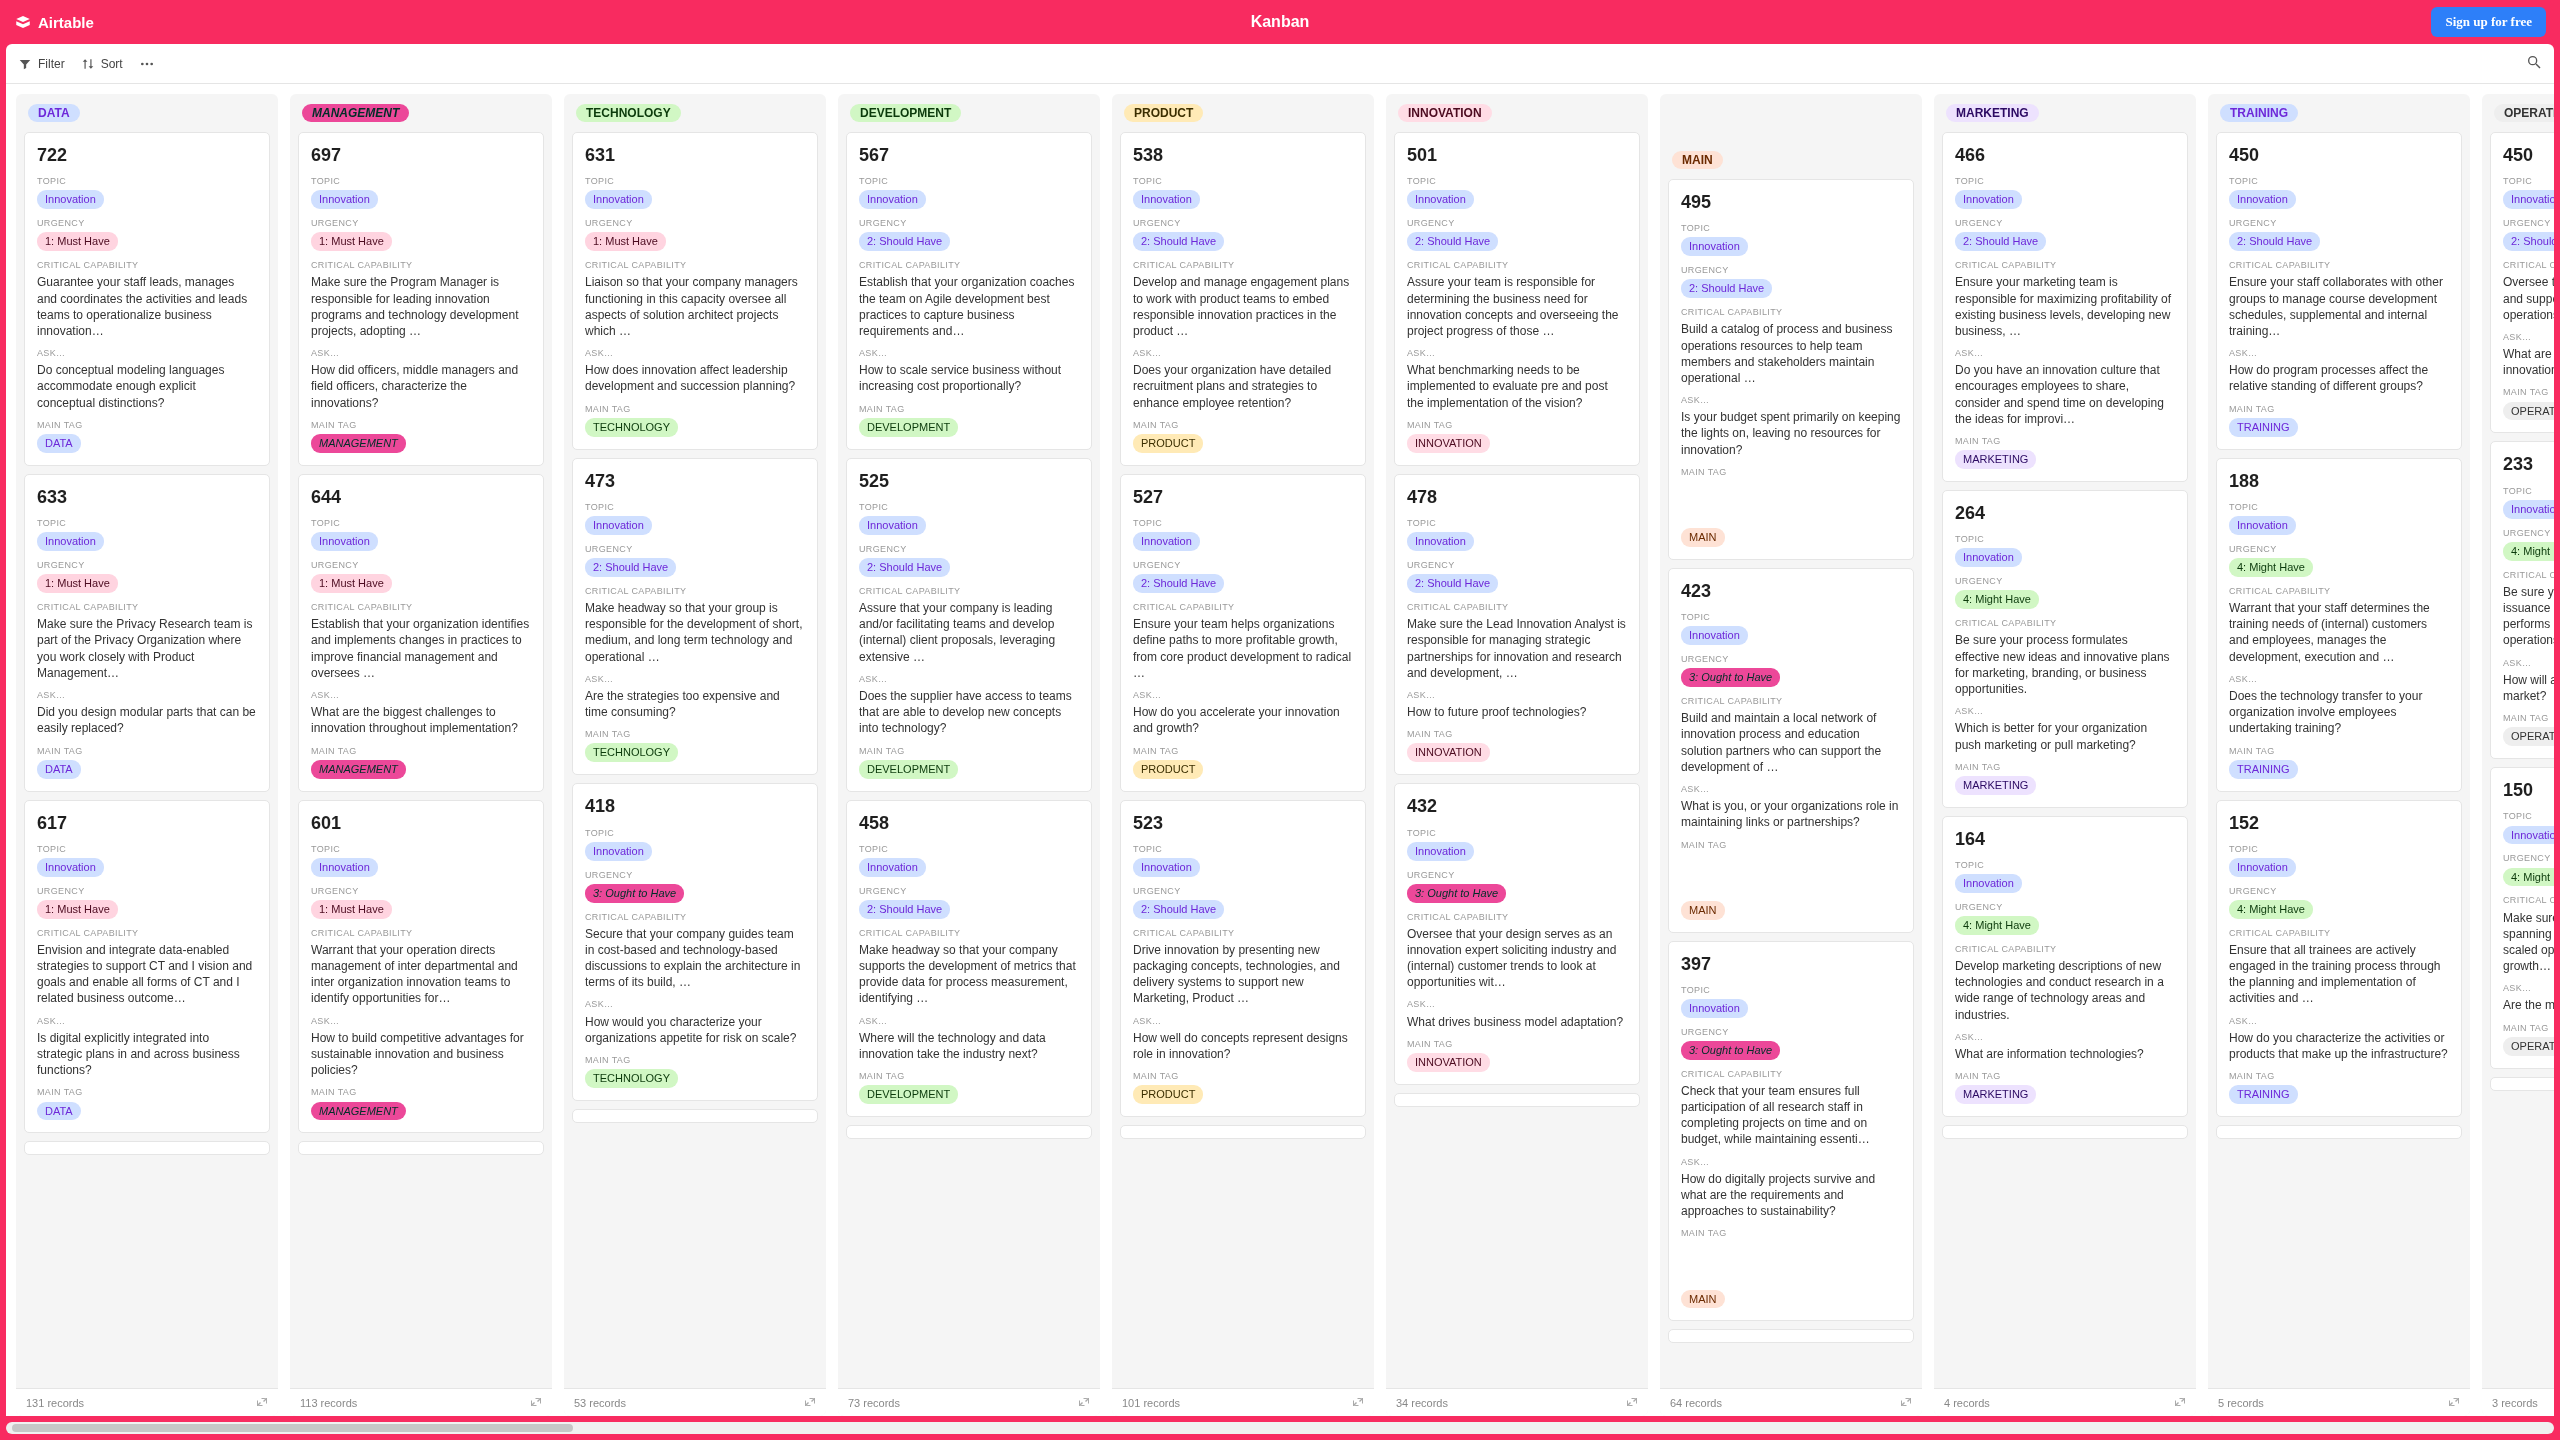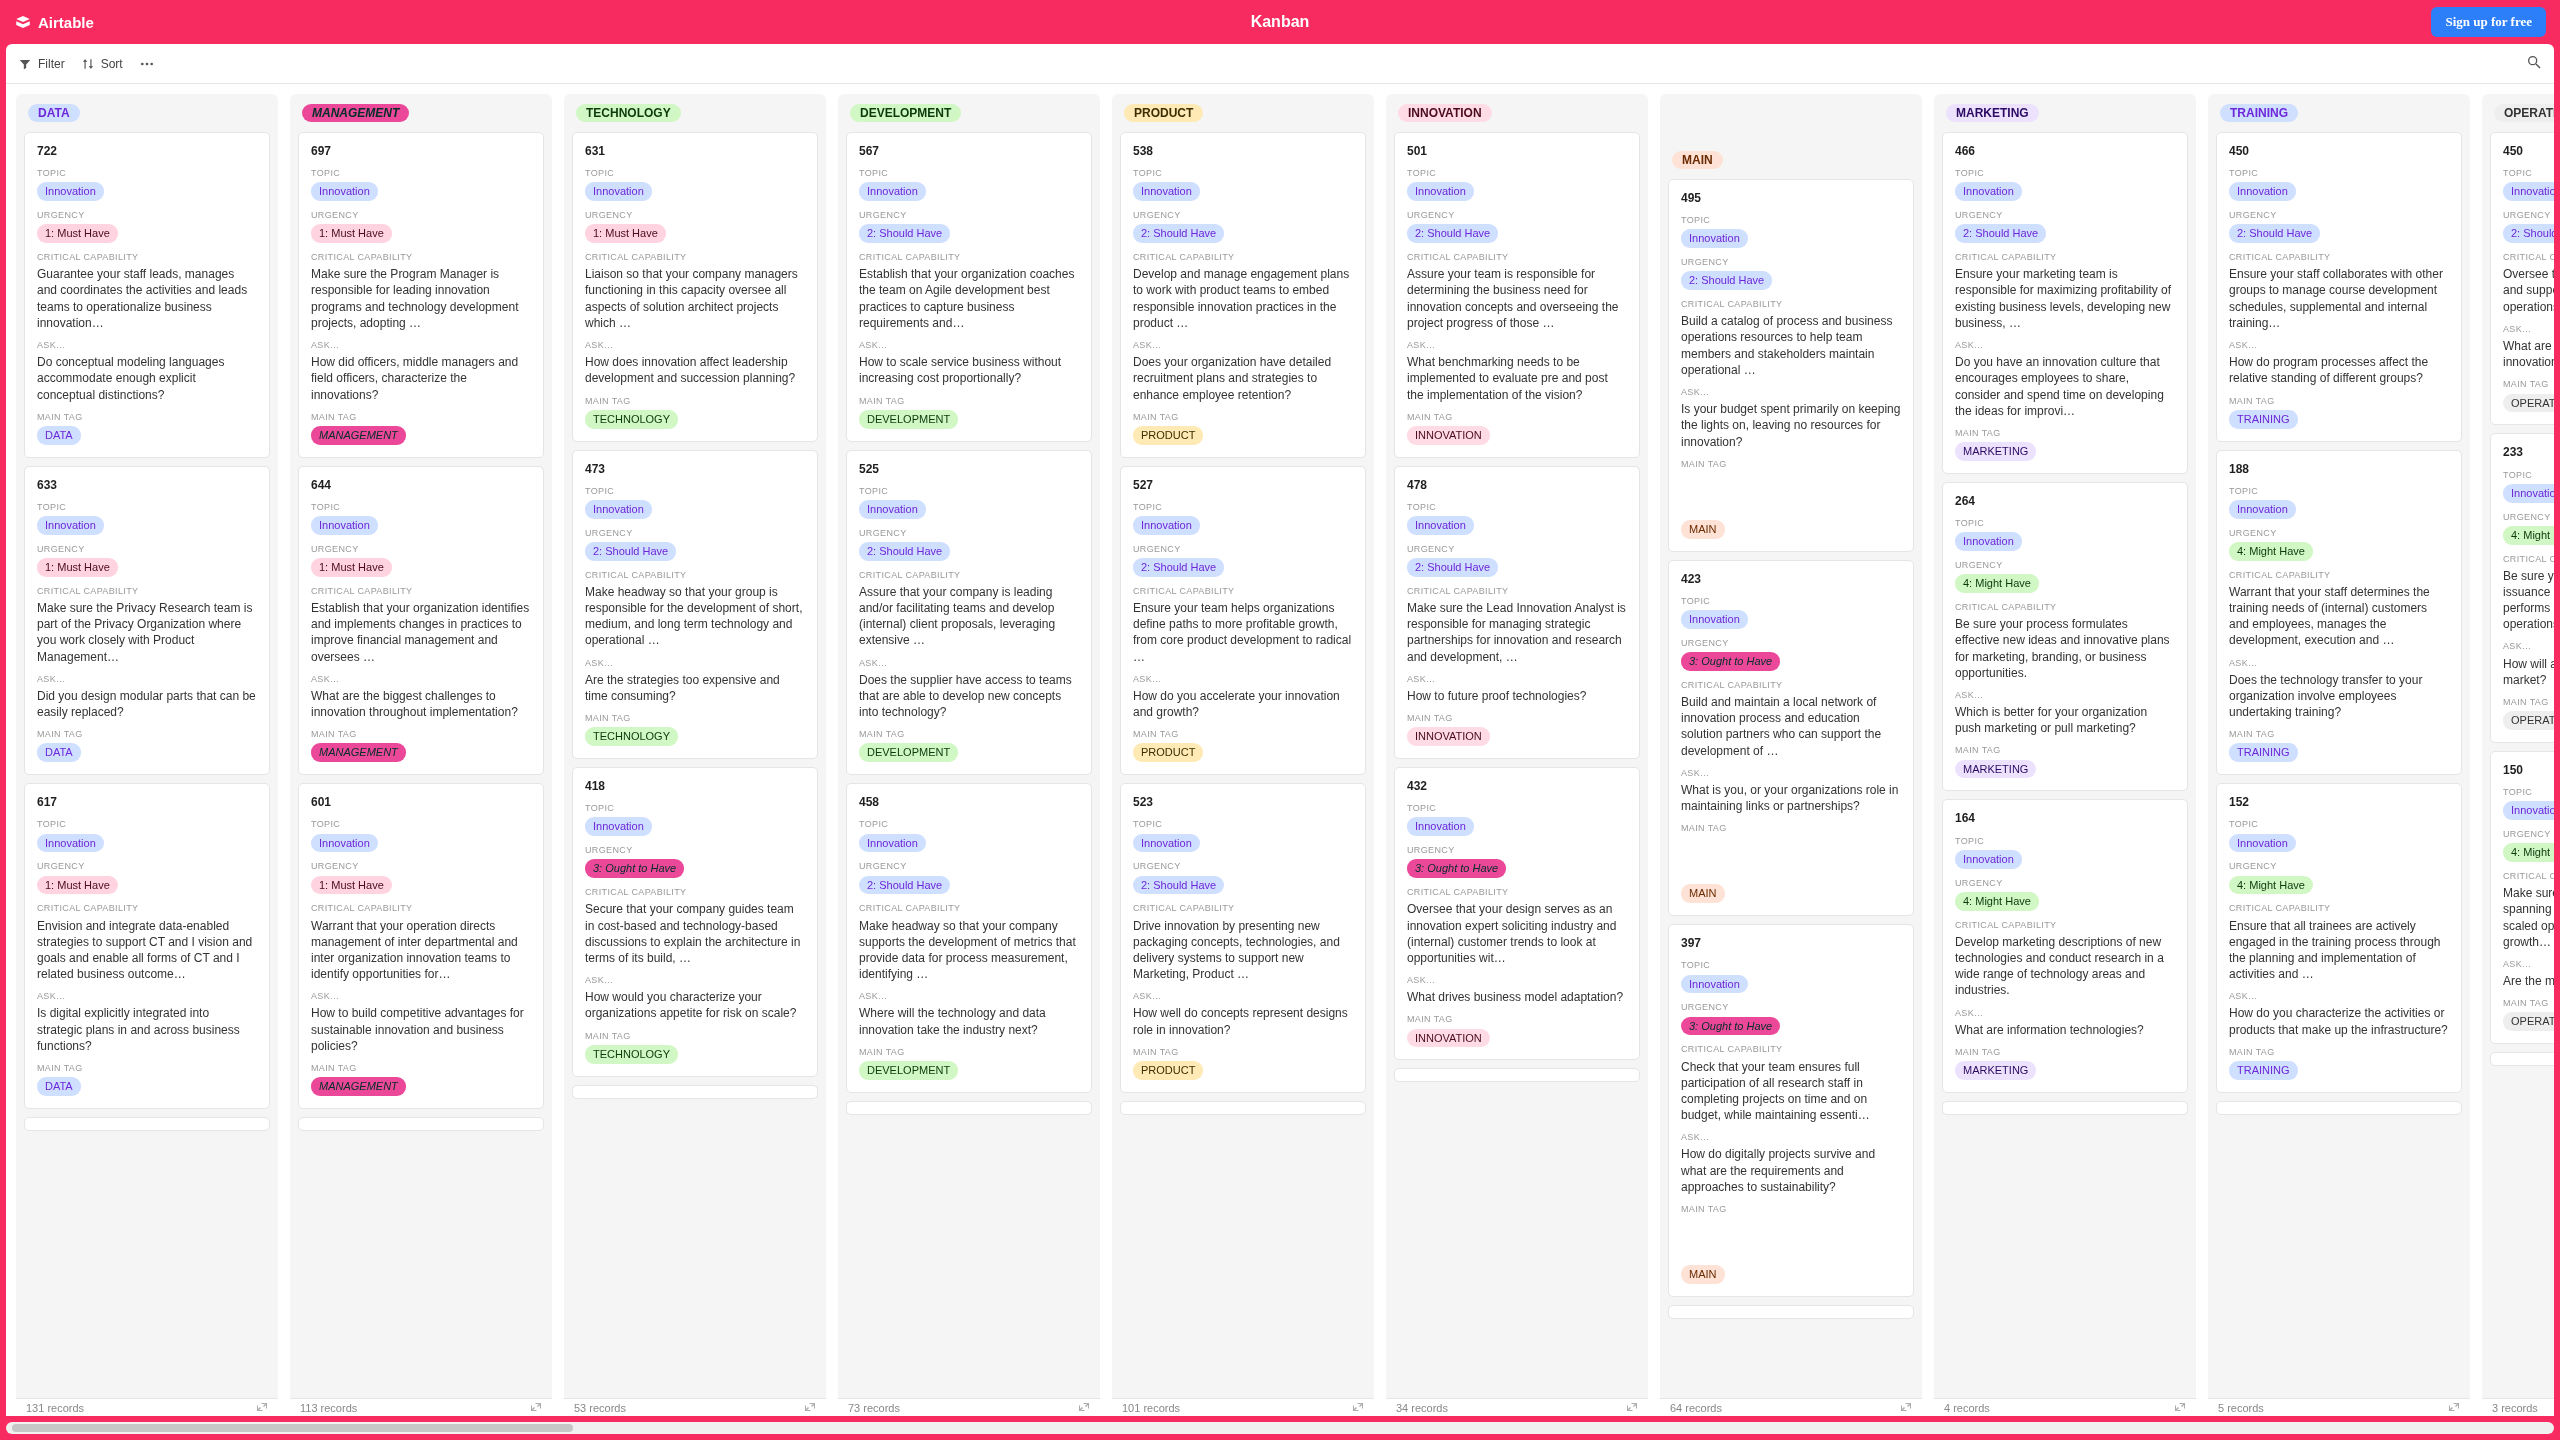--- a/index.html
+++ b/index.html
@@ -21,25 +21,25 @@
 .toolbar .search { margin-left: auto; color: #666; cursor: pointer; }
 
 
 .board { flex: 1 1 auto; overflow-x: auto; overflow-y: hidden; padding: 10px 10px 0 10px; }
 .board-inner { display: flex; gap: 12px; height: 100%; align-items: stretch; }
 
 .column { width: 262px; flex: 0 0 262px; background: #f5f5f5; border-radius: 6px; display: flex; flex-direction: column; min-height: 0; position: relative; }
 .col-head { padding: 10px 12px; flex: 0 0 auto; }
 .col-tag { display: inline-block; padding: 2px 10px; border-radius: 10px; font-size: 12px; font-weight: 600; }
 .col-body { flex: 1 1 auto; overflow-y: auto; padding: 0 8px 8px 8px; display: flex; flex-direction: column; gap: 8px; }
-.col-foot { height: 18px; border-top: 1px solid #e5e5e5; display: flex; align-items: center; justify-content: space-between; padding: 0 10px; font-size: 11px; color: #888; flex: 0 0 auto; background: #fff; border-radius: 0 0 6px 6px; }
+.col-foot { height: 28px; border-top: 1px solid #e5e5e5; display: flex; align-items: center; justify-content: space-between; padding: 0 10px; font-size: 11px; color: #888; flex: 0 0 auto; background: #fff; border-radius: 0 0 6px 6px; }
 .col-foot .exp { color: #aaa; }
 
 .card { background: #fff; border: 1px solid #e5e5e5; border-radius: 5px; padding: 10px 12px 12px 12px; font-size: 12px; line-height: 1.35; cursor: pointer; }
-.card .head { font-size: 12px; font-weight: 600; margin-bottom: 6px; }
+.card .head { font-size: 18px; font-weight: 600; margin-bottom: 6px; }
 .lbl { font-size: 9px; letter-spacing: .04em; color: #999; text-transform: uppercase; margin-top: 8px; margin-bottom: 3px; }
 .pill { display: inline-block; padding: 2px 8px; border-radius: 9px; font-size: 11px; }
 .text { color: #333; font-size: 12px; line-height: 1.35; display: -webkit-box; -webkit-line-clamp: 4; -webkit-box-orient: vertical; overflow: hidden; }
 
 .hscroll { height: 12px; background: #f0f0f0; margin: 0 6px 6px 6px; border-radius: 6px; position: relative; }
 .hscroll .thumb { position: absolute; left: 6px; top: 2px; height: 8px; width: 22%; background: #c6c6c6; border-radius: 4px; }
 
 
 .p-blue  { background: #cfdfff; color: #6d28d9; }
 .p-red   { background: #ffd4e0; color: #4c0a1f; }

